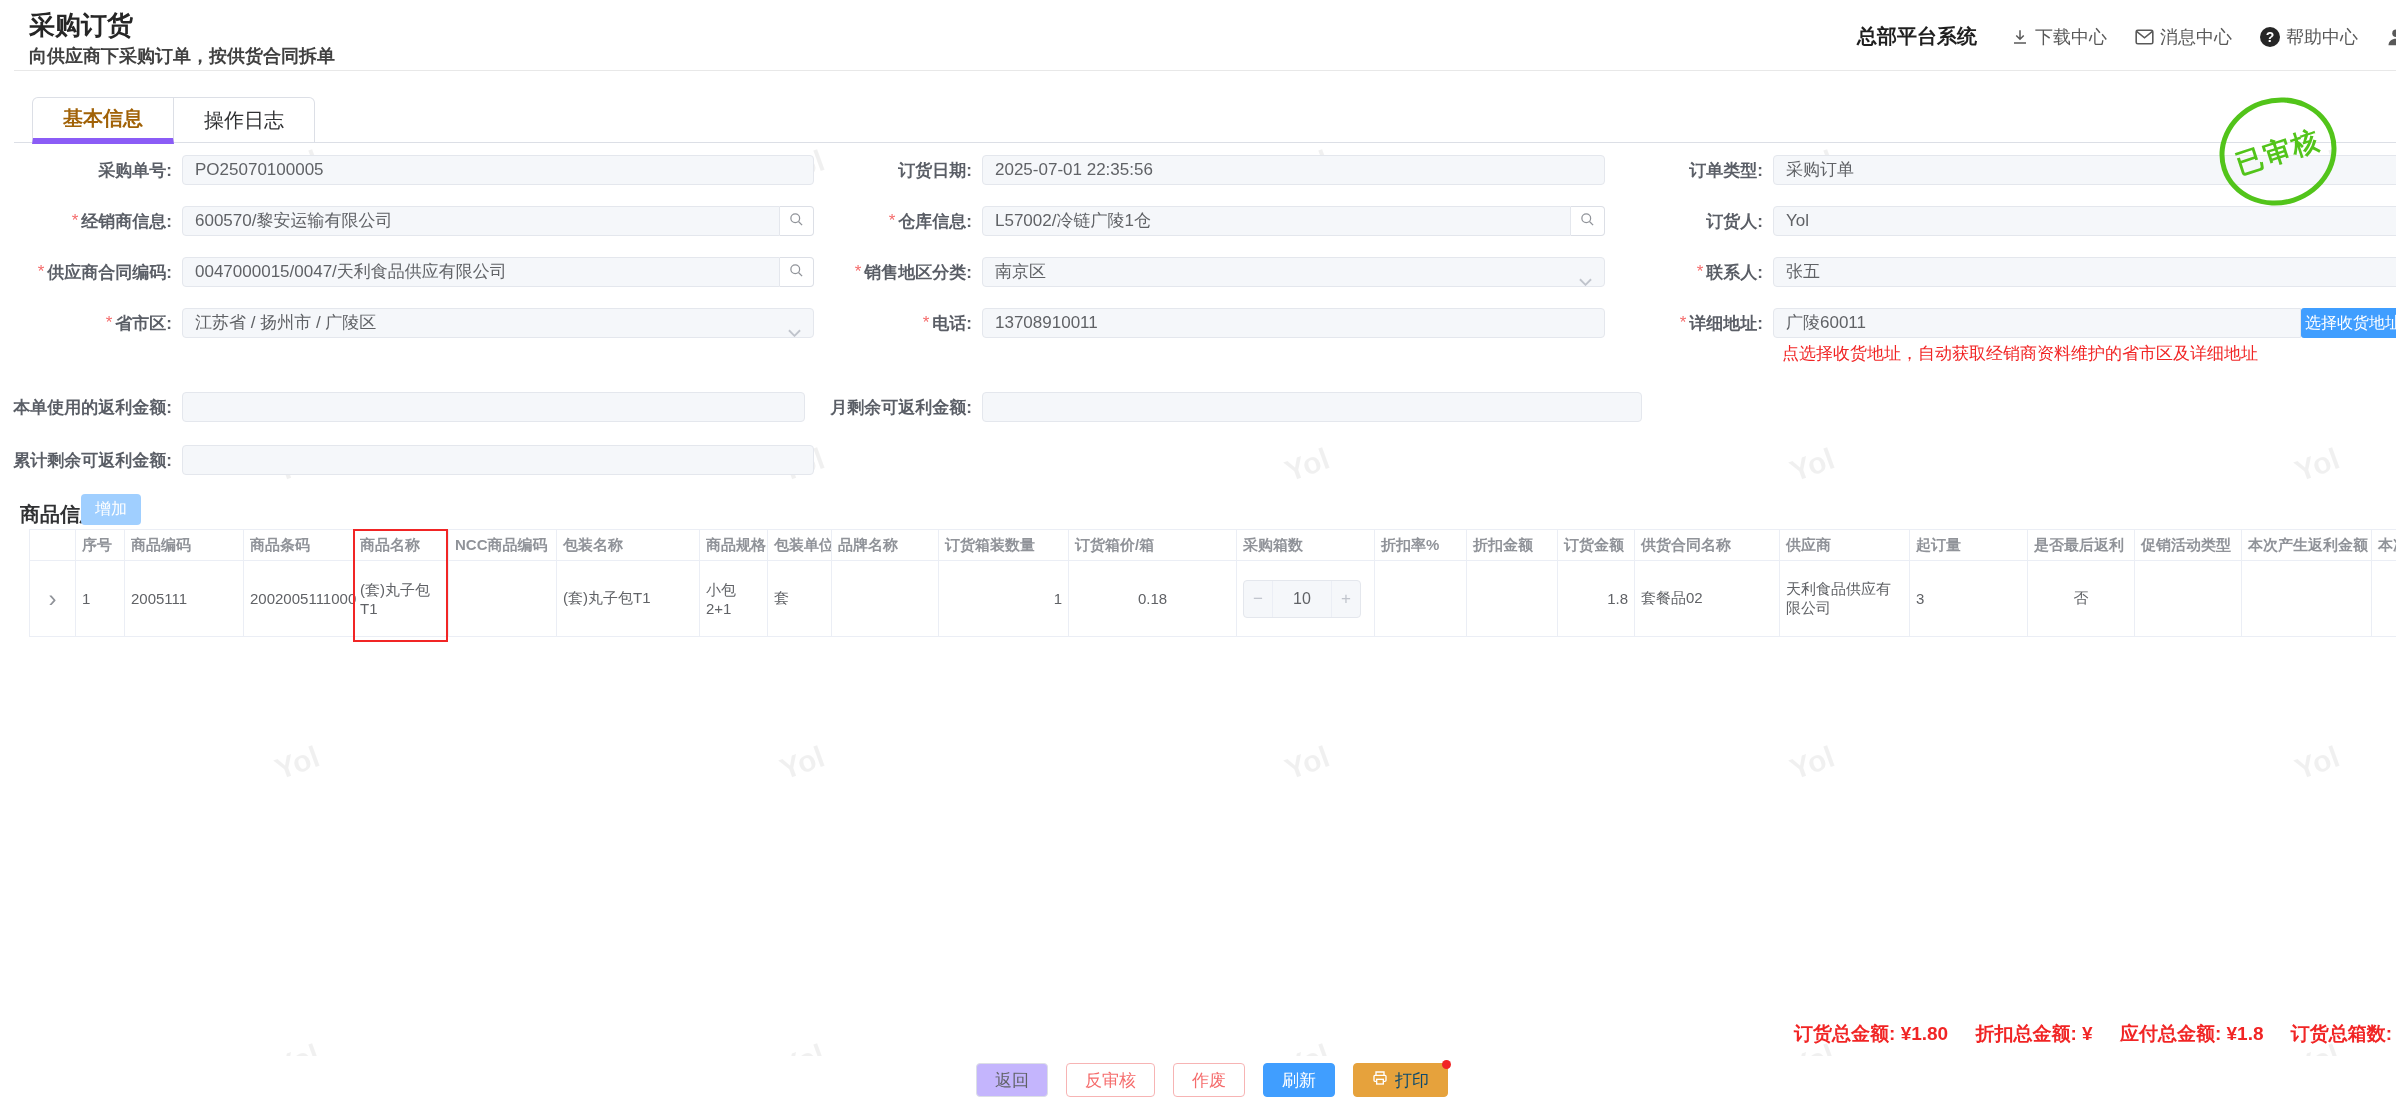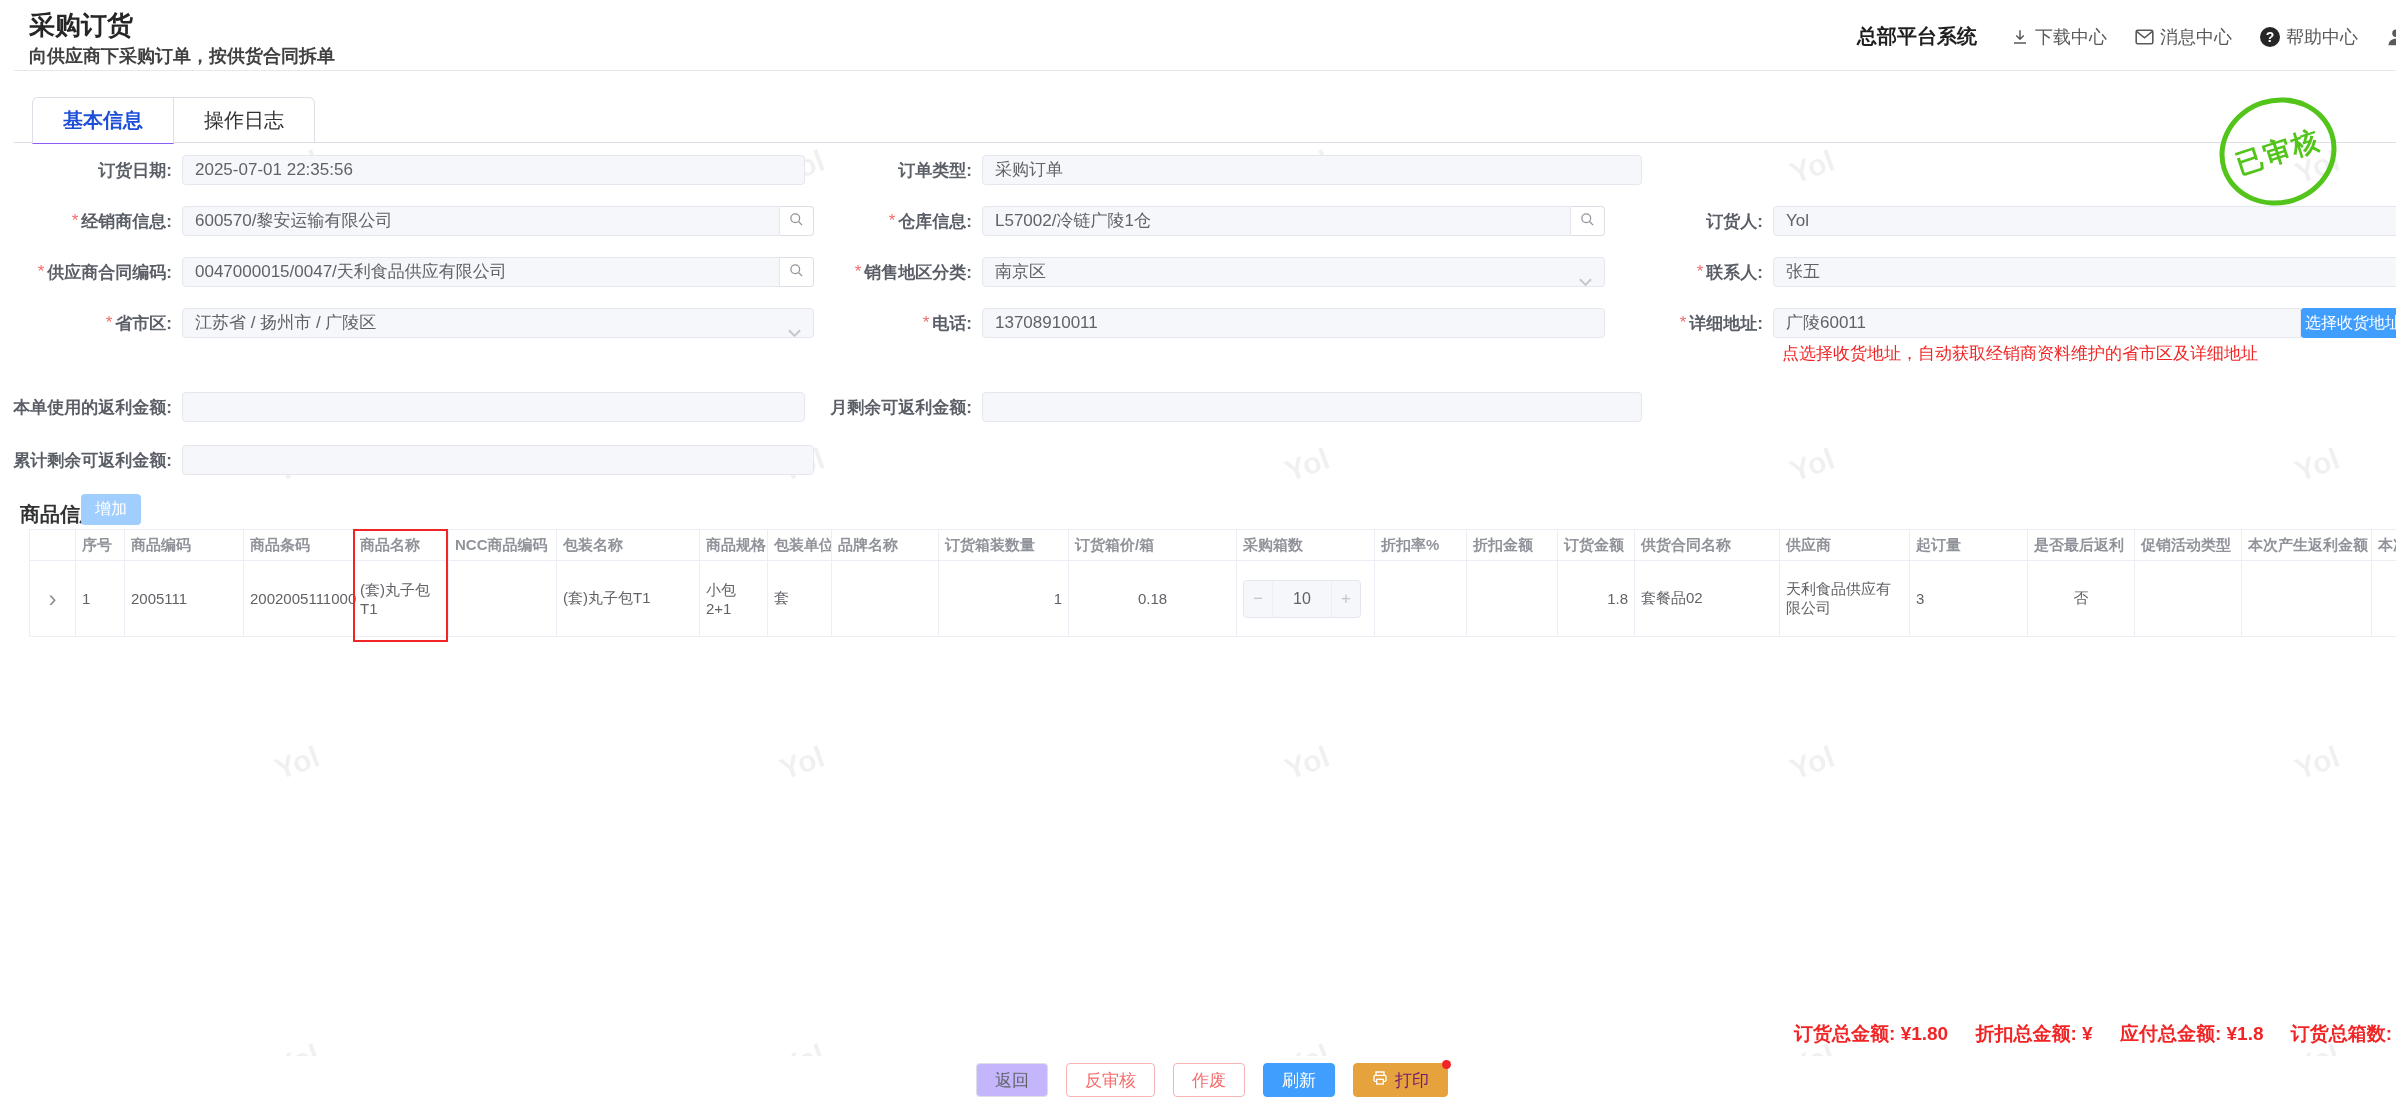--- a/index.html
+++ b/index.html
@@ -18,21 +18,21 @@
   .help-circle { width:20px; height:20px; border-radius:50%; background:#262626; color:#fff;
     font-size:14px; font-weight:700; display:flex; align-items:center; justify-content:center; }
 
   
   .tabs-line { position:absolute; left:0; top:140px; width:2396px; height:1px; background:#dcdfe6; }
   .tabs { position:absolute; left:18px; top:95px; display:flex; z-index:5; }
   .tab { height:46px; padding:0 30px; display:flex; align-items:center; font-size:20px;
     border:1px solid #dcdfe6; background:#fff; cursor:pointer; color:#303133; }
   .tab.first { border-radius:6px 0 0 0; }
   .tab.last  { border-left:none; border-radius:0 6px 0 0; }
-  .tab.active { color:#1d4ed8; font-weight:600; border-bottom:1px solid #8b5cf6; height:47px; }
+  .tab.active { color:#a16207; font-weight:600; border-bottom:6px solid #8b5cf6; height:47px; }
 
   
   .frow { position:absolute; left:0; width:2396px; display:flex; }
   .fitem { display:flex; align-items:flex-start; }
   .fitem.c1 { width:800px; } .fitem.c2 { width:800px; } .fitem.c3 { width:840px; }
   .flabel { width:158px; display:flex; justify-content:flex-end; align-items:center;
     height:30px; white-space:nowrap; font-size:17px; font-weight:600; color:#5a5e66; flex:none; }
   .required .flabel::before { content:"* "; color:#f56c6c; margin-right:3px; font-weight:400; }
   .fctrl { margin-left:10px; display:flex; }
   .c1 .fctrl { width:632px; } .c2 .fctrl { width:623px; } .c3 .fctrl { width:660px; }
@@ -76,21 +76,21 @@
   
   .totals { position:absolute; left:0; top:1019px; width:2394px; overflow:hidden; white-space:nowrap;
     text-align:right; font-size:19px; font-weight:700; color:#f12525; }
   .totals span { margin-left:22px; }
   .footer { position:absolute; left:0; top:1054px; width:2396px; height:48px; background:#fff;
     display:flex; align-items:center; justify-content:center; gap:18px; z-index:20; }
   .btn { height:34px; padding:0 18px; border-radius:4px; font-size:17px; cursor:pointer;
     display:flex; align-items:center; justify-content:center; border:1px solid #dcdfe6; background:#c4b5fd; color:#606266; }
   .btn.danger { color:#f56c6c; border-color:#f7b4b4; background:#fff; }
   .btn.primary { background:#409eff; border-color:#409eff; color:#fff; }
-  .btn.orange { background:#e6a23c; border-color:#e6a23c; color:#701a75; gap:7px; position:relative; }
+  .btn.orange { background:#e6a23c; border-color:#e6a23c; color:#0c4a6e; gap:7px; position:relative; }
   .badge-dot { position:absolute; right:-4px; top:-4px; width:9px; height:9px; border-radius:50%; background:#f12525; }
 
   
   .stamp { position:absolute; left:2205px; top:96px; width:118px; height:107px;
     border:5px solid #52c41a; border-radius:50%; transform:rotate(-18deg);
     display:flex; align-items:center; justify-content:center; z-index:8; background:transparent; }
   .stamp-text { font-size:27px; font-weight:700; color:#52c41a; letter-spacing:2px; }
 
   
   #wm { position:absolute; left:0; top:0; width:2396px; height:1102px; pointer-events:none; z-index:1; }
@@ -167,20 +167,26 @@
     <div class="tab first active">基本信息</div>
     <div class="tab last">操作日志</div>
   </div>
   <div class="tabs-line"></div>
 
   <div class="stamp">
     <span class="stamp-text">已审核</span>
   </div>
 
   <div class="frow" style="top:153px;">
+    <div class="fitem c1">
+      <div class="flabel">采购单号:</div>
+      <div class="fctrl">
+          <div class="ibox">PO25070100005</div>
+        </div>
+    </div>
     <div class="fitem c2">
       <div class="flabel">订货日期:</div>
       <div class="fctrl">
           <div class="ibox">2025-07-01 22:35:56</div>
         </div>
     </div>
     <div class="fitem c3">
       <div class="flabel">订单类型:</div>
       <div class="fctrl">
           <div class="ibox">采购订单</div>

